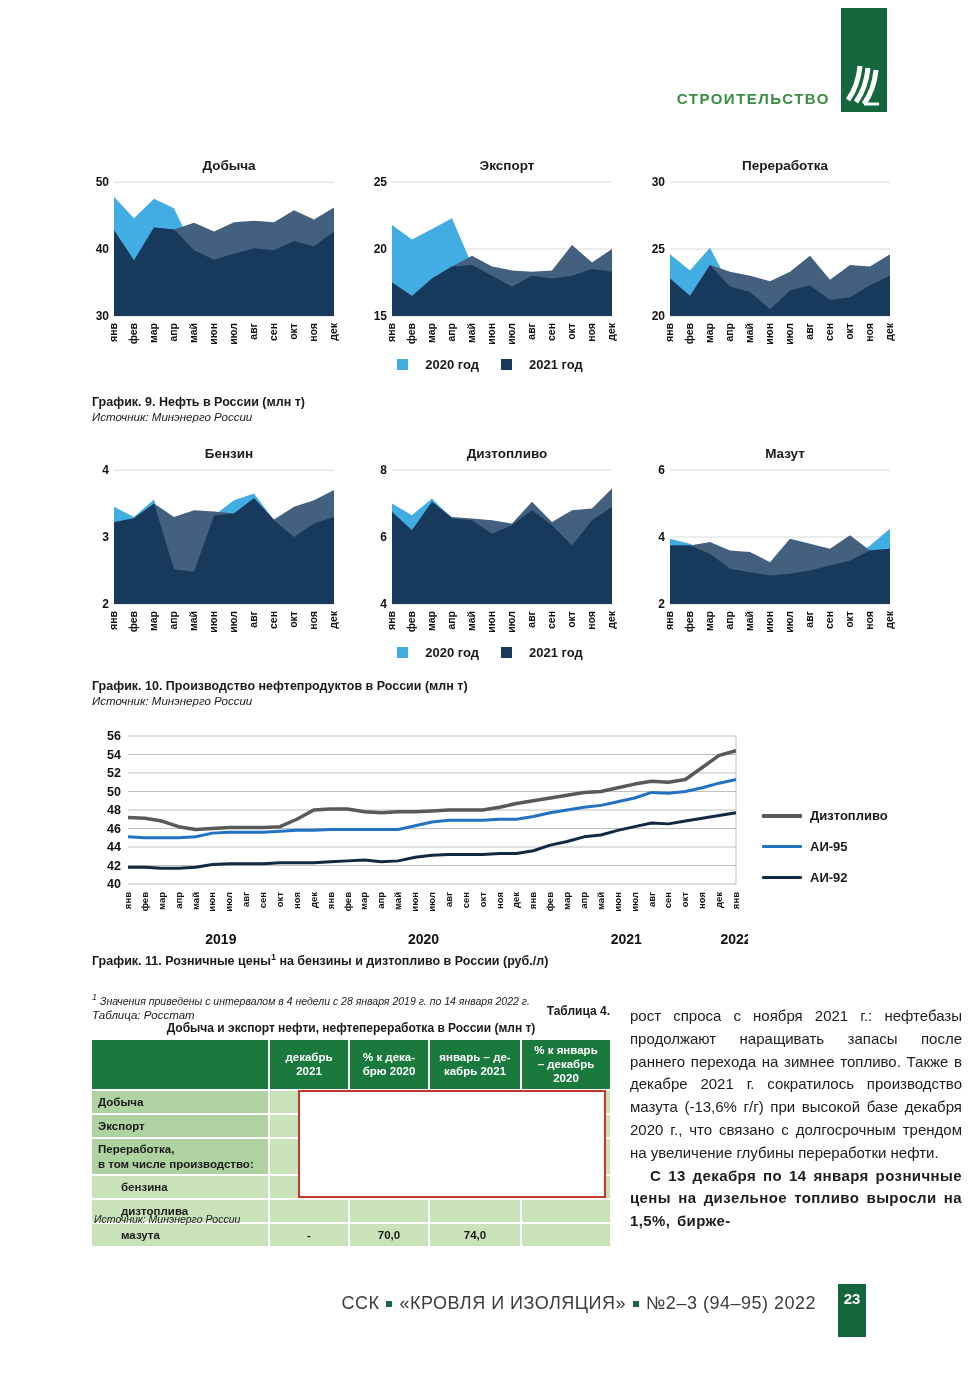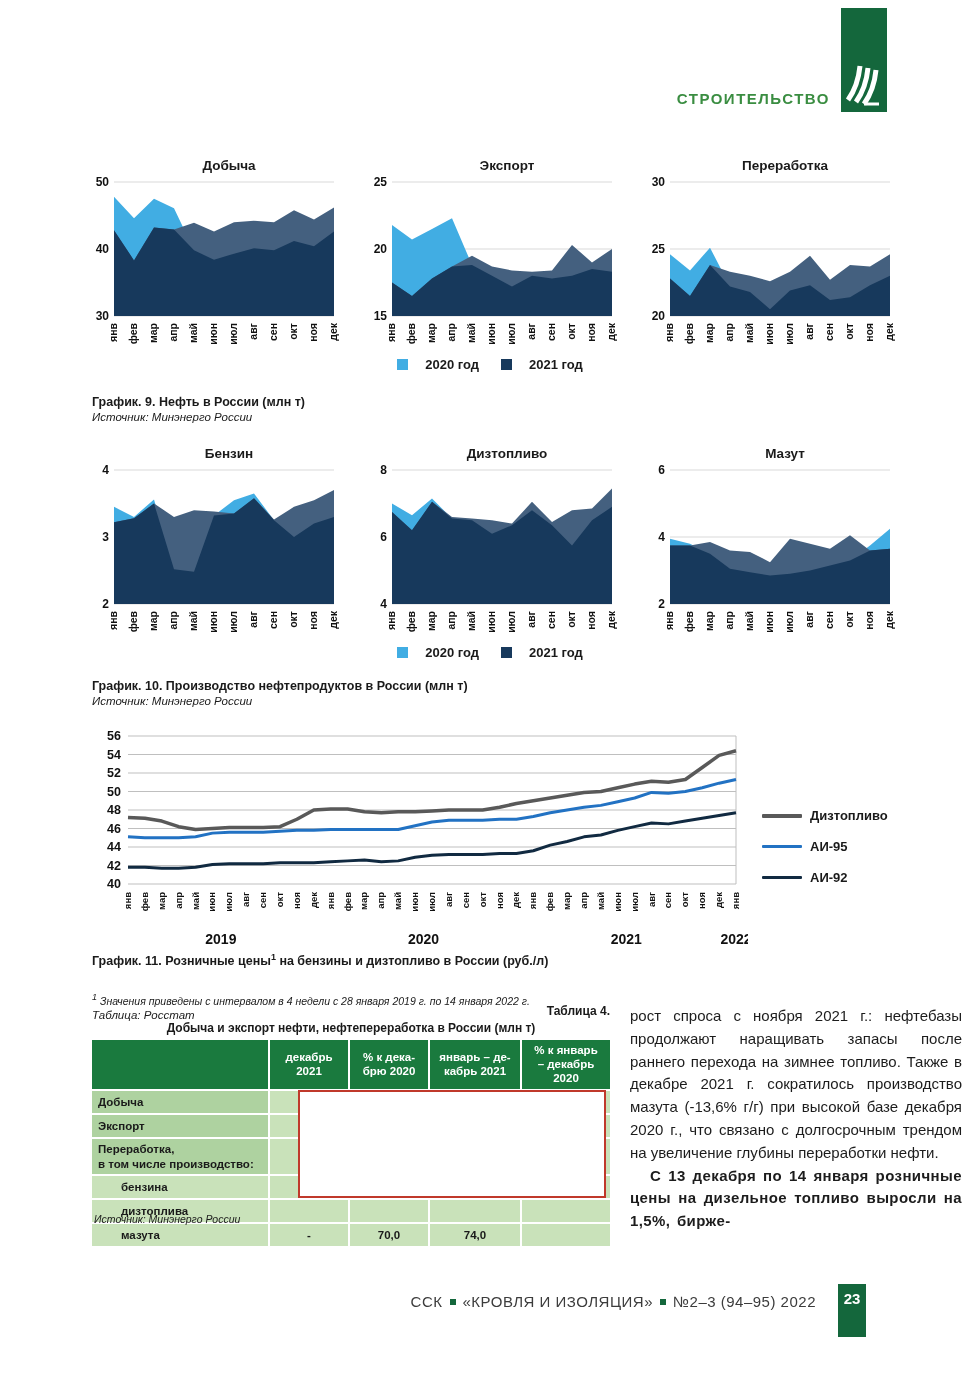--- a/index.html
+++ b/index.html
@@ -46,21 +46,21 @@
   .redact{position:absolute;left:206px;top:50px;width:304px;height:104px;
         background:#ffffff;border:2px solid #c0392b;}
   .tbl-src{position:absolute;top:1213px;left:94px;font-size:10.5px;font-style:italic;}
   
   .article{position:absolute;top:1005px;left:630px;width:332px;font-size:15px;
         line-height:1.52;text-align:justify;color:#1c1c1c;}
   .article p{margin:0;}
   .article p.b{font-weight:bold;text-indent:20px;letter-spacing:.4px;word-spacing:2px;}
   
   .footer-text{position:absolute;top:1293px;left:0;width:816px;text-align:right;
-        font-size:15px;color:#3c3c3c;letter-spacing:.5px;display:block;}
+        font-size:18px;color:#3c3c3c;letter-spacing:.5px;display:block;}
   .footer-text .seg{display:inline-block;}
   .footer-text .sq{display:inline-block;width:6px;height:6px;background:#14673c;margin:0 7px;vertical-align:2px;}
   .page-num{position:absolute;top:1284px;left:838px;width:28px;height:53px;background:#14673c;
         color:#fff;font-size:15px;font-weight:bold;text-align:center;line-height:30px;}
   svg{display:block;}
 </style>
 </head>
 <body>
 
 <div class="page">

